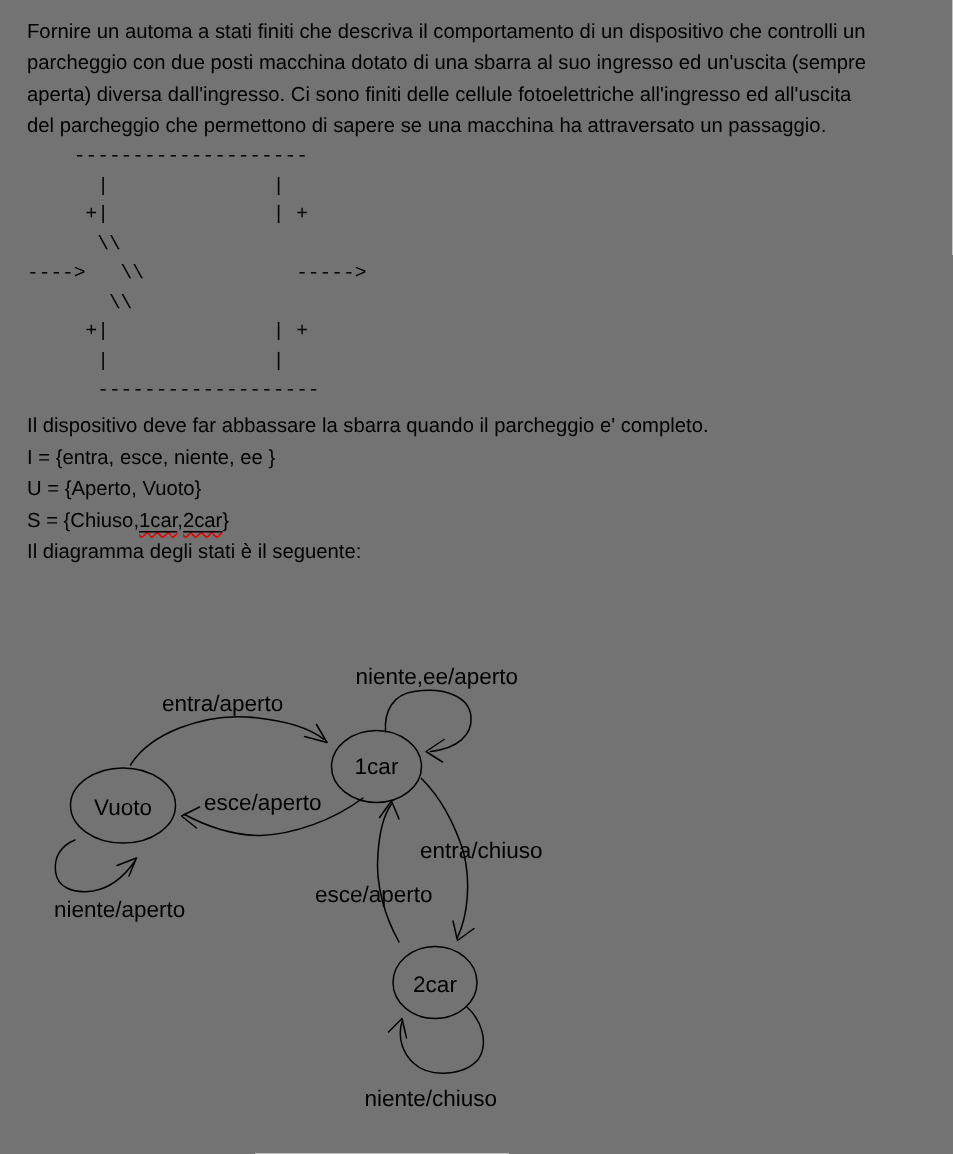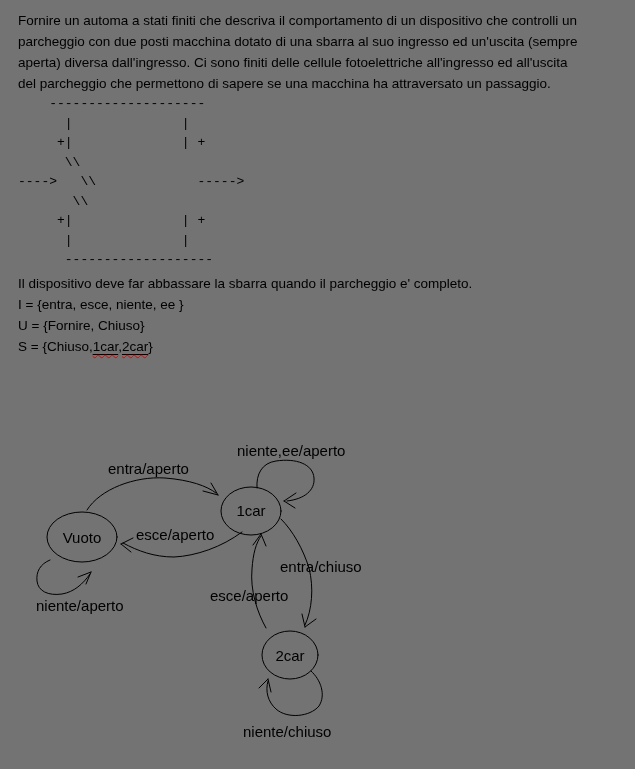--- a/index.html
+++ b/index.html
@@ -39,22 +39,23 @@
     <div class="aline">----&gt;   \\             -----&gt;</div>
     <div class="aline">       \\</div>
     <div class="aline">     +|              | +</div>
     <div class="aline">      |              |</div>
     <div class="aline">      -------------------</div>
   </div>
 
   <div class="para" id="desc">
     <div class="line">Il dispositivo deve far abbassare la sbarra quando il parcheggio e' completo.</div>
     <div class="line">I = {entra, esce, niente, ee }</div>
-    <div class="line">U = {Fornire, Chiuso}</div>
+    <div class="line">U = {Aperto, Vuoto}</div>
     <div class="line"><span>S = {Chiuso,</span><span class="squiggle"><span class="uline">1car</span></span><span>,</span><span class="squiggle"><span class="uline">2car</span></span><span>}</span></div>
+    <div class="line">Il diagramma degli stati è il seguente:</div>
   </div>
 
   <svg class="diagram" width="635" height="369" viewBox="0 0 635 369">
 
     <ellipse class="stroke" cx="82" cy="137" rx="35" ry="25"></ellipse>
     <text class="state-label" x="82" y="143">Vuoto</text>
 
     <ellipse class="stroke" cx="251" cy="111" rx="30" ry="24"></ellipse>
     <text class="state-label" x="251" y="116">1car</text>
 

